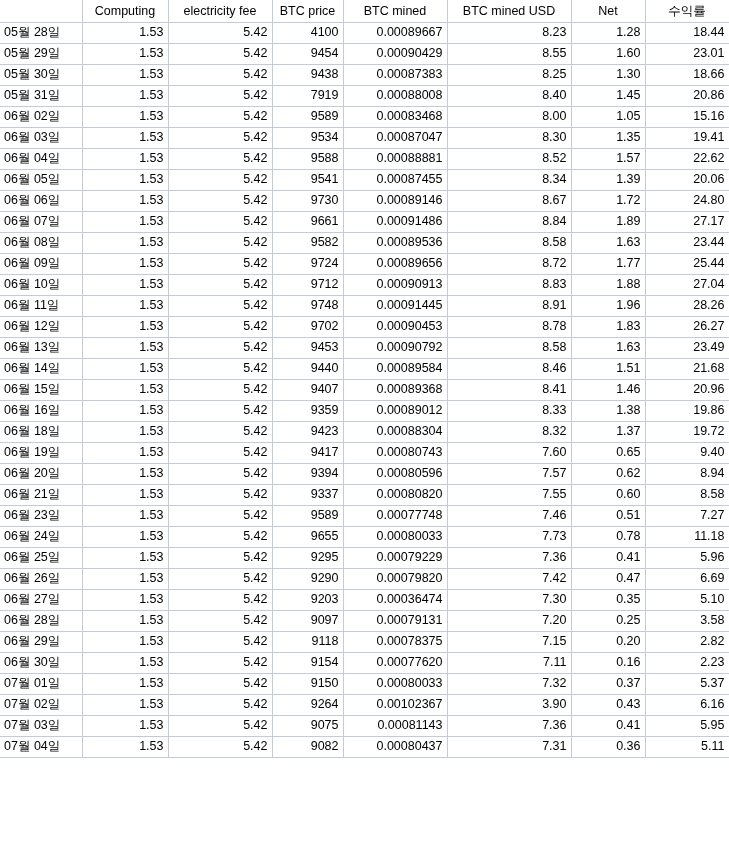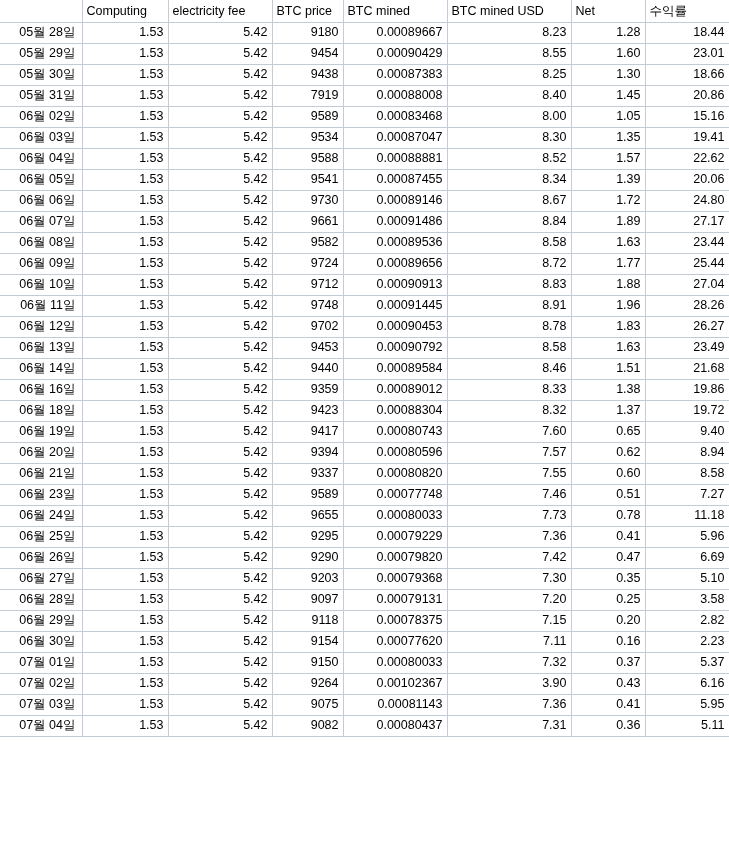--- a/index.html
+++ b/index.html
@@ -31,36 +31,36 @@
     padding: 0 4px;
     height: 21px;
     box-sizing: border-box;
     overflow: hidden;
     white-space: nowrap;
     font-weight: normal;
   }
 
   
   table.sheet thead th {
-    text-align: left;
+    text-align: center;
     height: 22px;
     vertical-align: middle;
     font-size: 12.5px;
   }
   table.sheet thead th.corner {
     border-right: 1px solid #c3ccd6;
   }
 
   
   table.sheet tbody td {
     text-align: right;
     vertical-align: middle;
   }
   table.sheet tbody td.date {
-    text-align: right;
+    text-align: left;
     padding-right: 6px;
   }
 
   
   col.c-date  { width: 82px; }
   col.c-comp  { width: 86px; }
   col.c-elec  { width: 104px; }
   col.c-price { width: 71px; }
   col.c-mined { width: 104px; }
   col.c-usd   { width: 124px; }
@@ -91,21 +91,21 @@
         <th>BTC mined USD</th>
         <th>Net</th>
         <th>수익률</th>
       </tr>
   </thead>
   <tbody>
       <tr>
         <td class="date">05월 28일</td>
         <td>1.53</td>
         <td>5.42</td>
-        <td>9180</td>
+        <td>4100</td>
         <td>0.00089667</td>
         <td>8.23</td>
         <td>1.28</td>
         <td>18.44</td>
       </tr>
       <tr>
         <td class="date">05월 29일</td>
         <td>1.53</td>
         <td>5.42</td>
         <td>9454</td>
@@ -258,20 +258,30 @@
         <td class="date">06월 14일</td>
         <td>1.53</td>
         <td>5.42</td>
         <td>9440</td>
         <td>0.00089584</td>
         <td>8.46</td>
         <td>1.51</td>
         <td>21.68</td>
       </tr>
       <tr>
+        <td class="date">06월 15일</td>
+        <td>1.53</td>
+        <td>5.42</td>
+        <td>9407</td>
+        <td>0.00089368</td>
+        <td>8.41</td>
+        <td>1.46</td>
+        <td>20.96</td>
+      </tr>
+      <tr>
         <td class="date">06월 16일</td>
         <td>1.53</td>
         <td>5.42</td>
         <td>9359</td>
         <td>0.00089012</td>
         <td>8.33</td>
         <td>1.38</td>
         <td>19.86</td>
       </tr>
       <tr>
@@ -352,21 +362,21 @@
         <td>0.00079820</td>
         <td>7.42</td>
         <td>0.47</td>
         <td>6.69</td>
       </tr>
       <tr>
         <td class="date">06월 27일</td>
         <td>1.53</td>
         <td>5.42</td>
         <td>9203</td>
-        <td>0.00079368</td>
+        <td>0.00036474</td>
         <td>7.30</td>
         <td>0.35</td>
         <td>5.10</td>
       </tr>
       <tr>
         <td class="date">06월 28일</td>
         <td>1.53</td>
         <td>5.42</td>
         <td>9097</td>
         <td>0.00079131</td>

